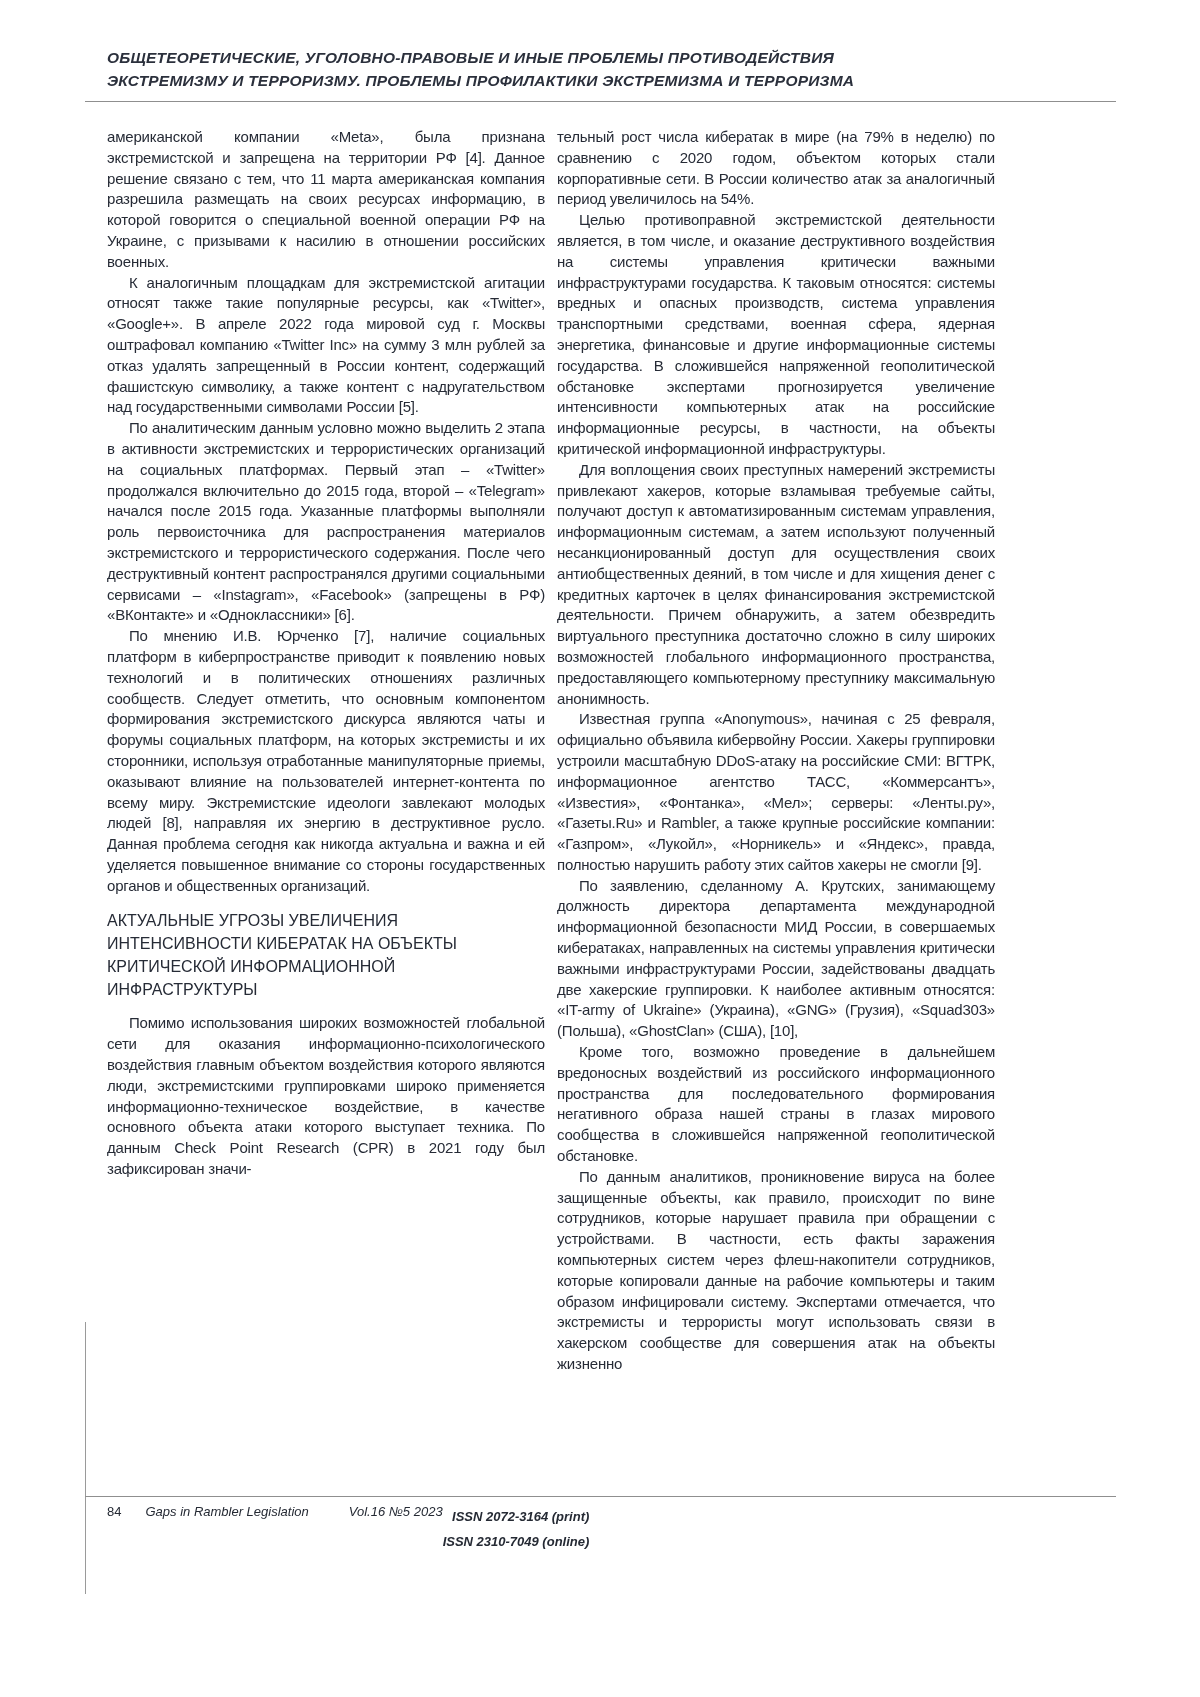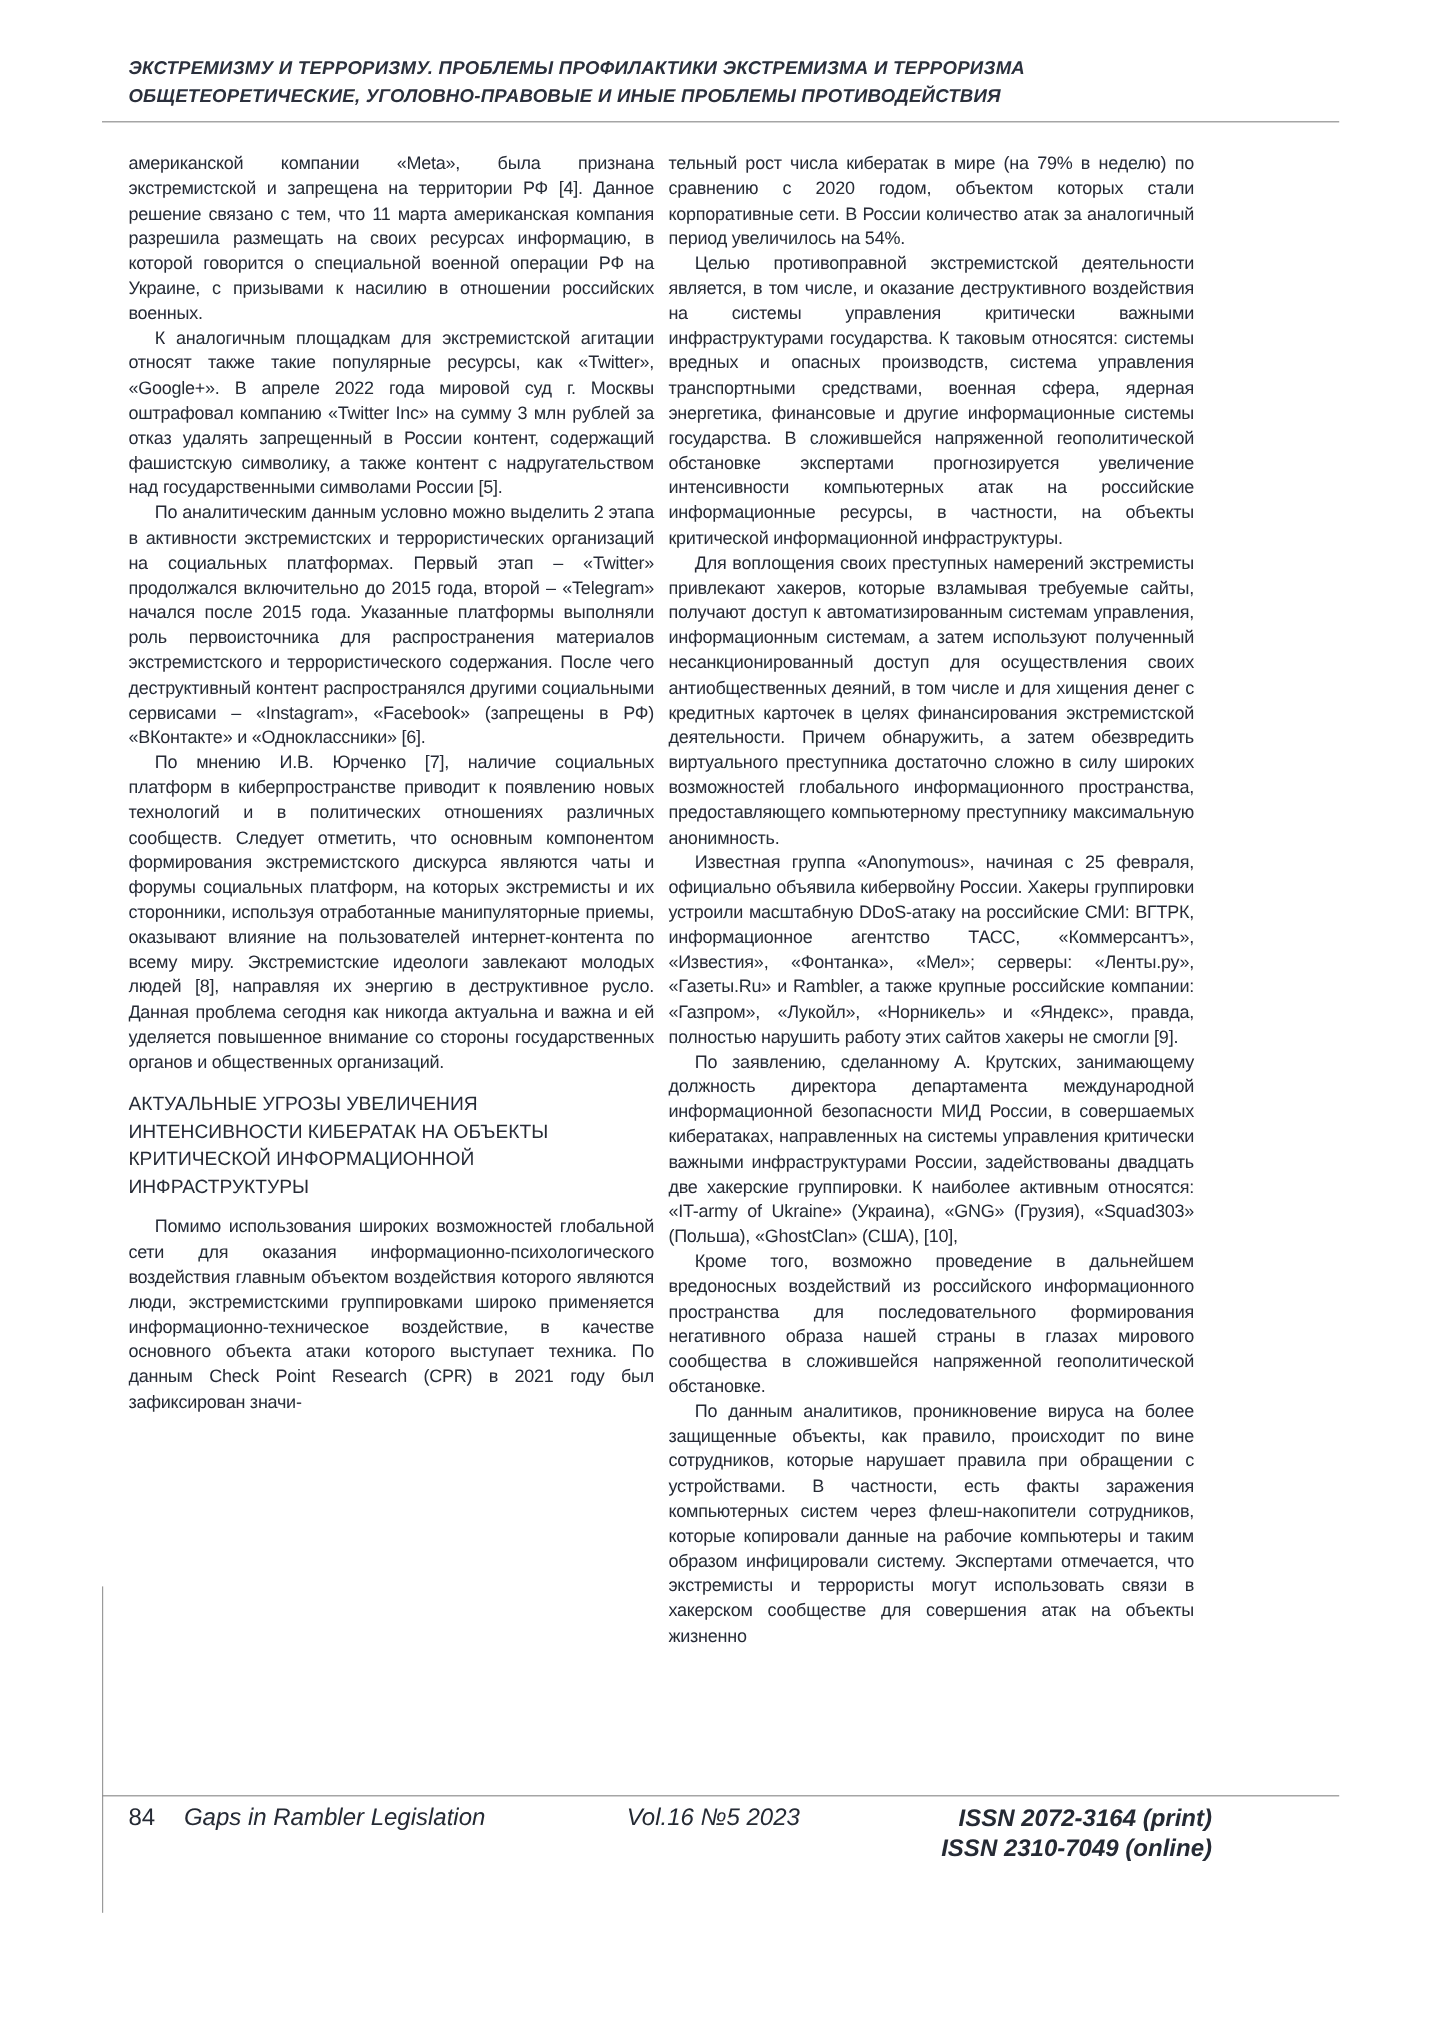--- a/index.html
+++ b/index.html
@@ -82,43 +82,42 @@
     width: 1031px;
     height: 1px;
     background: #8f8f8f;
   }
   .footer-row {
     position: absolute;
     left: 107px;
     top: 1504px;
     width: 903px;
     display: flex;
-    justify-content: space-between;
     align-items: flex-start;
-    font-size: 20px;
+    font-size: 13px;
     color: #252a34;
   }
   .footer-left { display: flex; gap: 24px; align-items: baseline; }
   .journal-title { font-style: italic; }
-  .volume-issue { font-style: italic; }
+  .volume-issue { font-style: italic; margin-left: 40px; }
   .issn-block {
     font-style: italic;
     font-weight: bold;
     text-align: right;
     line-height: 25px;
   }
 </style>
 </head>
 <body>
 
 <div class="page">
 
   <header class="running-head">
+    <div>ОБЩЕТЕОРЕТИЧЕСКИЕ, УГОЛОВНО-ПРАВОВЫЕ И ИНЫЕ ПРОБЛЕМЫ ПРОТИВОДЕЙСТВИЯ</div>
     <div>ЭКСТРЕМИЗМУ И ТЕРРОРИЗМУ. ПРОБЛЕМЫ ПРОФИЛАКТИКИ ЭКСТРЕМИЗМА И ТЕРРОРИЗМА</div>
-    <div>ОБЩЕТЕОРЕТИЧЕСКИЕ, УГОЛОВНО-ПРАВОВЫЕ И ИНЫЕ ПРОБЛЕМЫ ПРОТИВОДЕЙСТВИЯ</div>
   </header>
 
   <div class="head-rule"></div>
 
   <main class="columns">
 
     <section class="col" lang="ru">
       <p class="cont">американской компании «Meta», была признана экстремистской и запрещена на территории РФ [4]. Данное решение связано с тем, что 11 марта американская компания разрешила размещать на своих ресурсах информацию, в которой говорится о специальной военной операции РФ на Украине, с призывами к насилию в отношении российских военных.</p>
       <p>К аналогичным площадкам для экстремистской агитации относят также такие популярные ресурсы, как «Twitter», «Google+». В апреле 2022 года мировой суд г. Москвы оштрафовал компанию «Twitter Inc» на сумму 3 млн рублей за отказ удалять запрещенный в России контент, содержащий фашистскую символику, а также контент с надругательством над государственными символами России [5].</p>
       <p>По аналитическим данным условно можно выделить 2 этапа в активности экстремистских и террористических организаций на социальных платформах. Первый этап – «Twitter» продолжался включительно до 2015 года, второй – «Telegram» начался после 2015 года. Указанные платформы выполняли роль первоисточника для распространения материалов экстремистского и террористического содержания. После чего деструктивный контент распространялся другими социальными сервисами – «Instagram», «Facebook» (запрещены в РФ) «ВКонтакте» и «Одноклассники» [6].</p>

